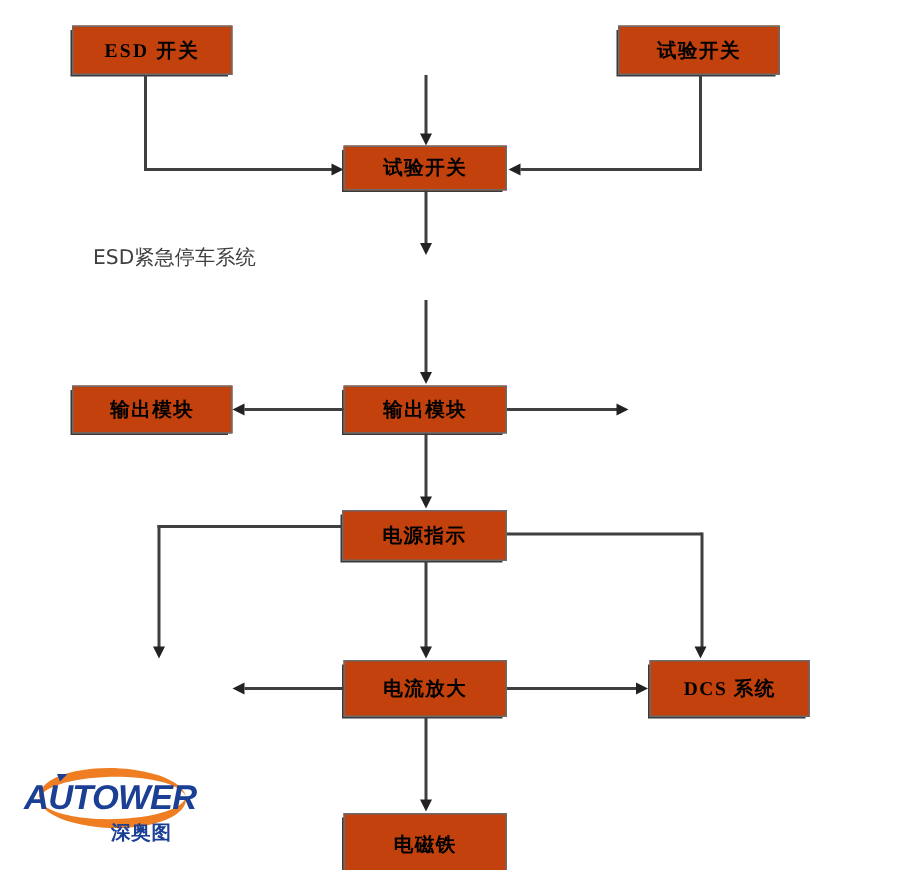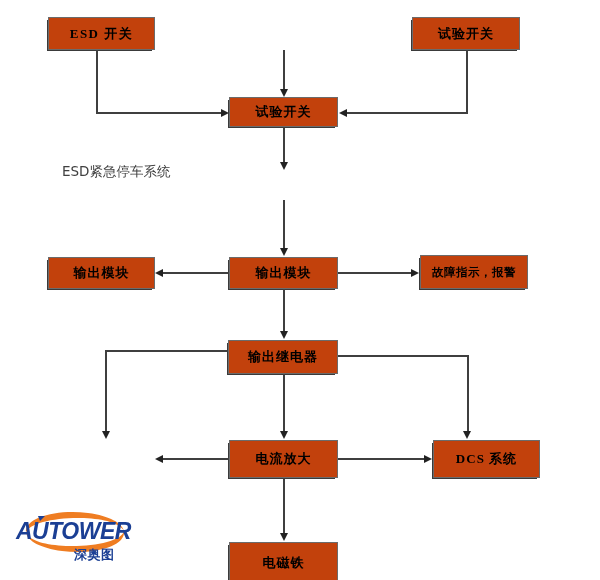--- a/index.html
+++ b/index.html
@@ -121,35 +121,32 @@
   <div class="arrow down" style="left:279.5px; top:248px;"></div>
 
   <div class="node" style="left:48px; top:257px; width:107px; height:32px;">
     <span>输出模块</span>
   </div>
 
   <div class="node" style="left:229px; top:257px; width:109px; height:32px;">
     <span>输出模块</span>
   </div>
 
-  <div class="node small-text" style="left:420px; top:255px; width:108px; height:34px;">
-    <span>故障指示，报警</span>
-  </div>
 
   <div class="ln h" style="left:163px; top:272px; width:66px;"></div>
   <div class="arrow left" style="left:155px; top:268.5px;"></div>
 
   <div class="ln h" style="left:338px; top:272px; width:74px;"></div>
   <div class="arrow right" style="left:411px; top:268.5px;"></div>
 
   <div class="ln v" style="left:283px; top:289px; height:44px;"></div>
   <div class="arrow down" style="left:279.5px; top:331px;"></div>
 
   <div class="node" style="left:228px; top:340px; width:110px; height:34px;">
-    <span>输出继电器</span>
+    <span>电源指示</span>
   </div>
 
   <div class="ln h" style="left:105px; top:350px; width:123px;"></div>
   <div class="ln v" style="left:105px; top:350px; height:83px;"></div>
   <div class="arrow down" style="left:101.5px; top:431px;"></div>
 
   <div class="ln v" style="left:283px; top:374px; height:59px;"></div>
   <div class="arrow down" style="left:279.5px; top:431px;"></div>
 
   <div class="ln h" style="left:338px; top:355px; width:130px;"></div>

